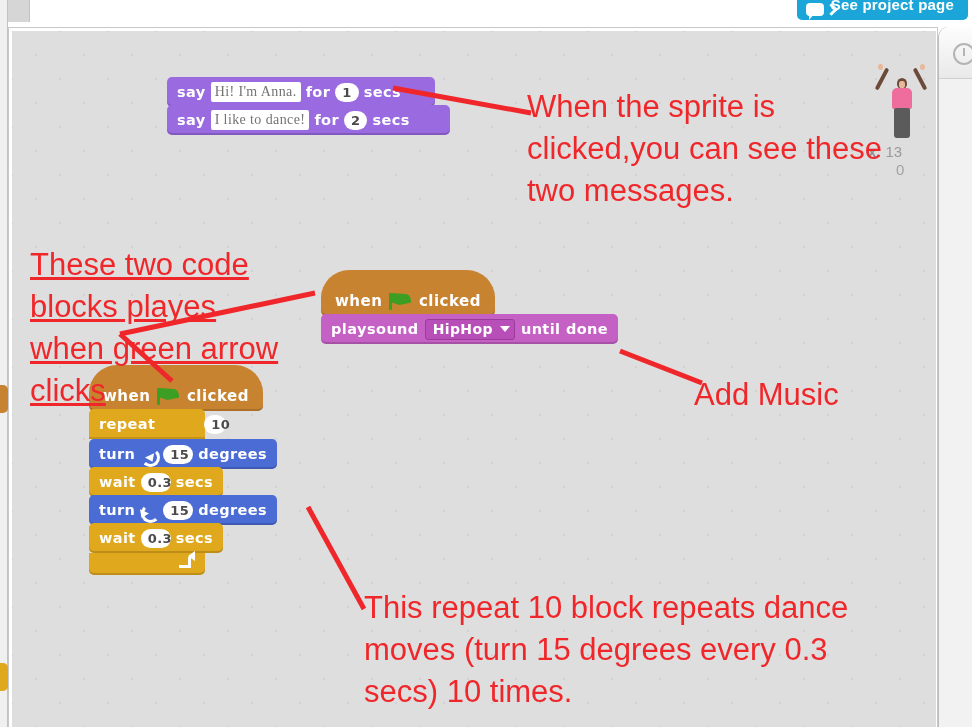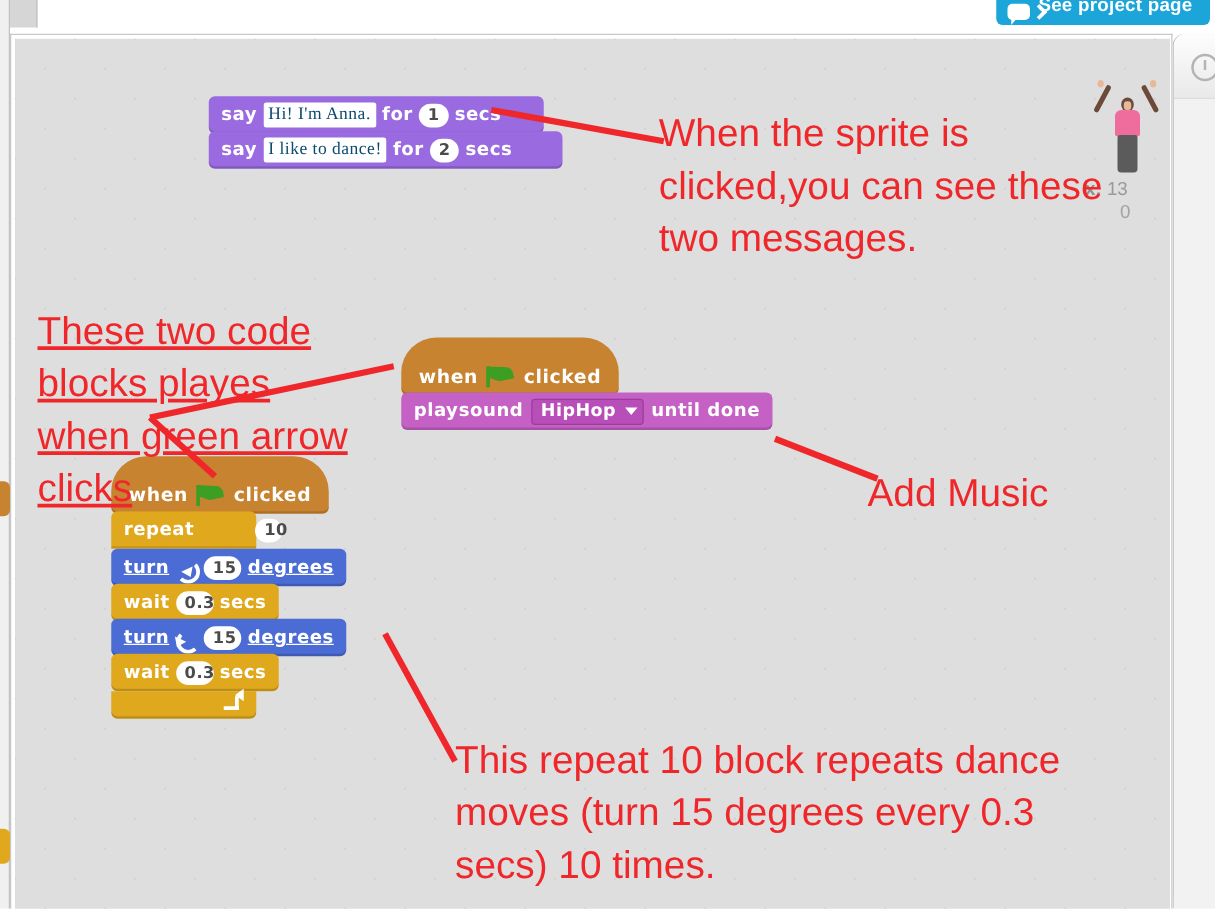--- a/index.html
+++ b/index.html
@@ -129,34 +129,34 @@
     background: #c88330;
     color:#fff; font-size:15px; font-weight:bold;
     font-family: "DejaVu Sans", sans-serif;
     letter-spacing:.5px;
     border-radius: 28px 28px 5px 5px;
     box-shadow: inset 0 -2px 0 rgba(0,0,0,.15);
     white-space: nowrap;
   }
   .purple { background:#9a6be0; }
   .magenta { background:#c561c5; }
-  .blue { background:#4a6cd4;text-decoration:underline; }
+  .blue { background:#4a6cd4; }
   .yellow { background:#e0a81c; }
 
   .oval {
     display:inline-block; min-width:22px; height:19px;
     background:#ffffff; color:#4b4b4b;
     border-radius:10px; padding:0 7px;
     font-size:13px; font-weight:bold; line-height:19px;
     text-align:center; margin:0 5px;
     font-family:"DejaVu Sans", sans-serif;
   }
   .textfield {
     display:inline-block; height:20px;
-    background:#ffffff; color:#0c4a6e;
+    background:#ffffff; color:#737373;
     border-radius:2px; padding:0 4px;
     font-size:14px; font-weight:normal; line-height:20px;
     margin:0 5px; font-family:"Liberation Serif", serif;
   }
   .dropdown {
     display:inline-flex; align-items:center; height:21px;
     background:#b84fb8; border:1px solid #9c3b9c; border-radius:3px;
     padding:0 4px 0 7px; margin:0 6px;
     font-size:14px; color:#ffffff; font-weight:bold;
   }

